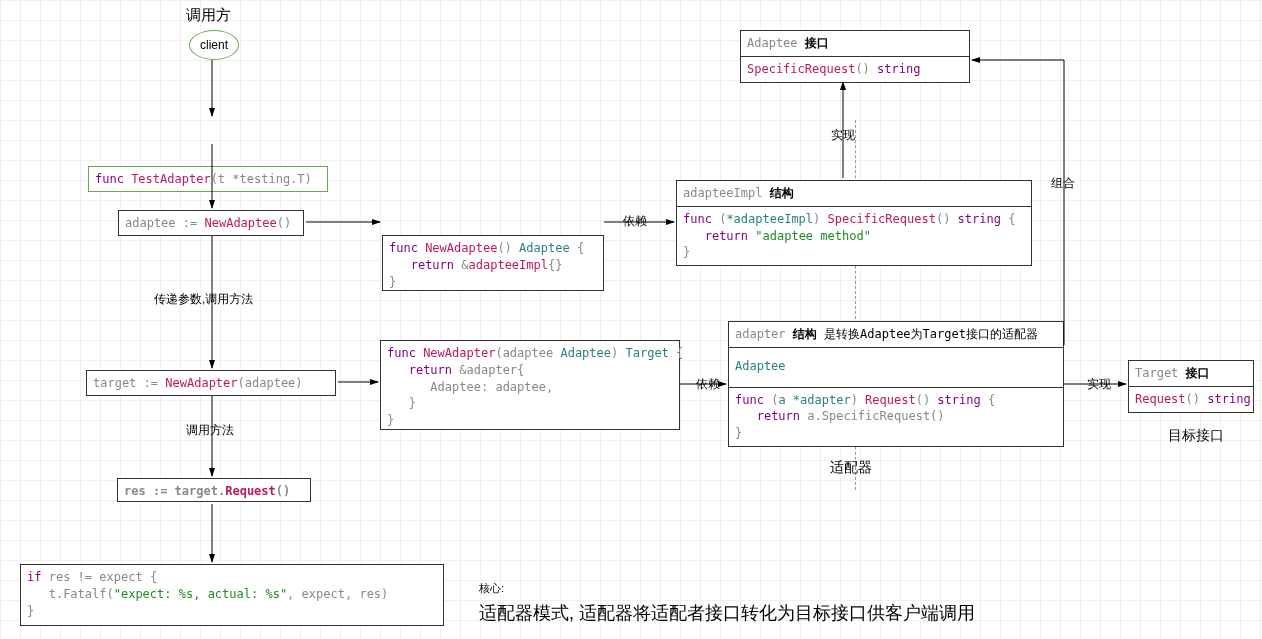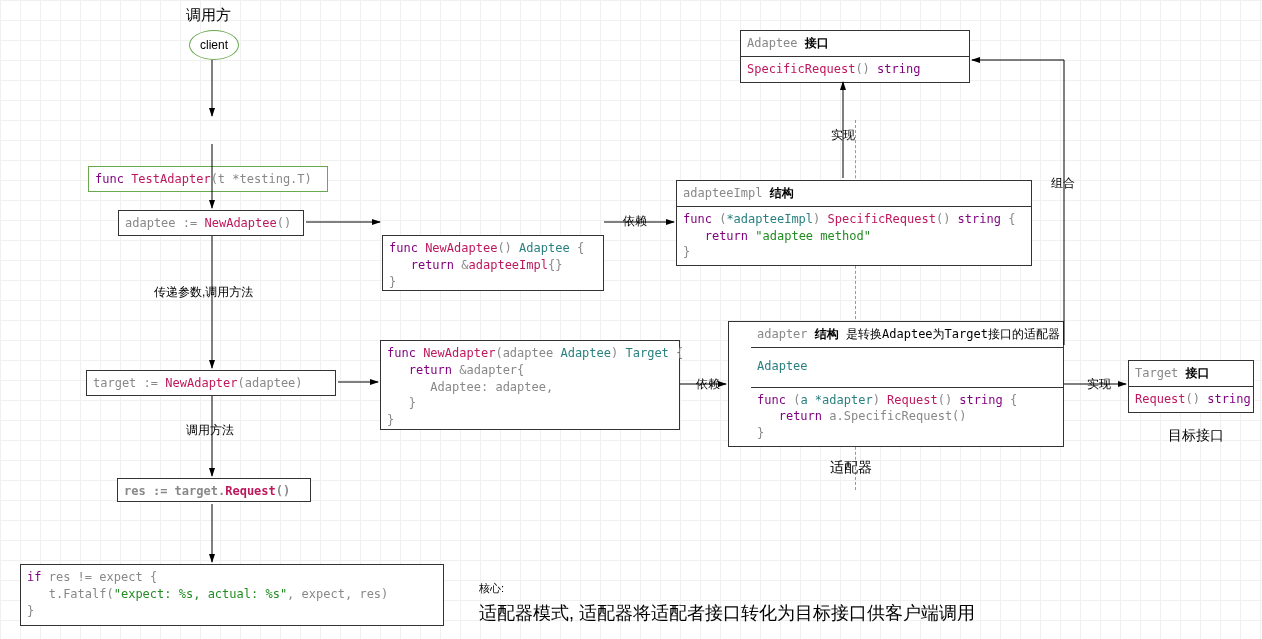--- a/index.html
+++ b/index.html
@@ -85,21 +85,21 @@
 <div class="label" style="left:1168px; top:427px;">目标接口</div>
 
 <div class="box greenbox" style="left:88px; top:118px; width:240px; height:26px;">
   <div class="code"><span class="t-kw">func</span> <span class="t-fn">TestAdapter</span><span class="t-punc">(</span><span class="t-pl">t *testing.T</span><span class="t-punc">)</span></div>
 </div>
 
 <div class="box" style="left:118px; top:210px; width:186px; height:26px;">
   <div class="code"><span class="t-pl">adaptee</span> <span class="t-op">:=</span> <span class="t-fn">NewAdaptee</span><span class="t-punc">()</span></div>
 </div>
 
-<div class="label smlabel" style="left:154px; top:284px;text-align:right;">传递参数,调用方法</div>
+<div class="label smlabel" style="left:154px; top:291px;text-align:right;">传递参数,调用方法</div>
 
 <div class="box" style="left:86px; top:370px; width:250px; height:26px;">
   <div class="code"><span class="t-pl">target</span> <span class="t-op">:=</span> <span class="t-fn">NewAdapter</span><span class="t-punc">(</span><span class="t-pl">adaptee</span><span class="t-punc">)</span></div>
 </div>
 
 <div class="label smlabel" style="left:186px; top:422px;">调用方法</div>
 
 <div class="box" style="left:117px; top:478px; width:194px; height:24px;font-weight:bold;">
   <div class="code"><span class="t-pl">res</span> <span class="t-op">:=</span> <span class="t-pl">target</span><span class="t-punc">.</span><span class="t-fn">Request</span><span class="t-punc">()</span></div>
 </div>
@@ -129,21 +129,21 @@
   <div class="code"><span class="t-fn">SpecificRequest</span><span class="t-punc">()</span> <span class="t-kw">string</span></div>
 </div>
 
 <div class="box" style="left:676px; top:180px; width:356px;">
   <div class="code" style="border-bottom:1px solid #333;"><span class="t-pl">adapteeImpl </span><span class="t-bold">结构</span></div>
   <div class="code"><span class="t-kw">func</span> <span class="t-punc">(</span><span class="t-ty">*adapteeImpl</span><span class="t-punc">)</span> <span class="t-fn">SpecificRequest</span><span class="t-punc">()</span> <span class="t-kw">string</span> <span class="t-punc">{</span>
    <span class="t-kw">return</span> <span class="t-str">"adaptee method"</span>
 <span class="t-punc">}</span></div>
 </div>
 
-<div class="box" style="left:728px; top:321px; width:336px;padding-left:22px;">
+<div class="box" style="left:728px; top:321px; width:336px;">
   <div class="code" style="border-bottom:1px solid #333;"><span class="t-pl">adapter </span><span class="t-bold">结构</span><span> 是转换Adaptee为Target接口的适配器</span></div>
   <div class="code" style="border-bottom:1px solid #333; padding-top:10px; padding-bottom:12px;"><span class="t-ty">Adaptee</span></div>
   <div class="code"><span class="t-kw">func</span> <span class="t-punc">(</span><span class="t-ty">a *adapter</span><span class="t-punc">)</span> <span class="t-fn">Request</span><span class="t-punc">()</span> <span class="t-kw">string</span> <span class="t-punc">{</span>
    <span class="t-kw">return</span> <span class="t-pl">a.SpecificRequest()</span>
 <span class="t-punc">}</span></div>
 </div>
 
 <div class="box" style="left:1128px; top:360px; width:126px;">
   <div class="code" style="border-bottom:1px solid #333;"><span class="t-pl">Target </span><span class="t-bold">接口</span></div>
   <div class="code"><span class="t-fn">Request</span><span class="t-punc">()</span> <span class="t-kw">string</span></div>

